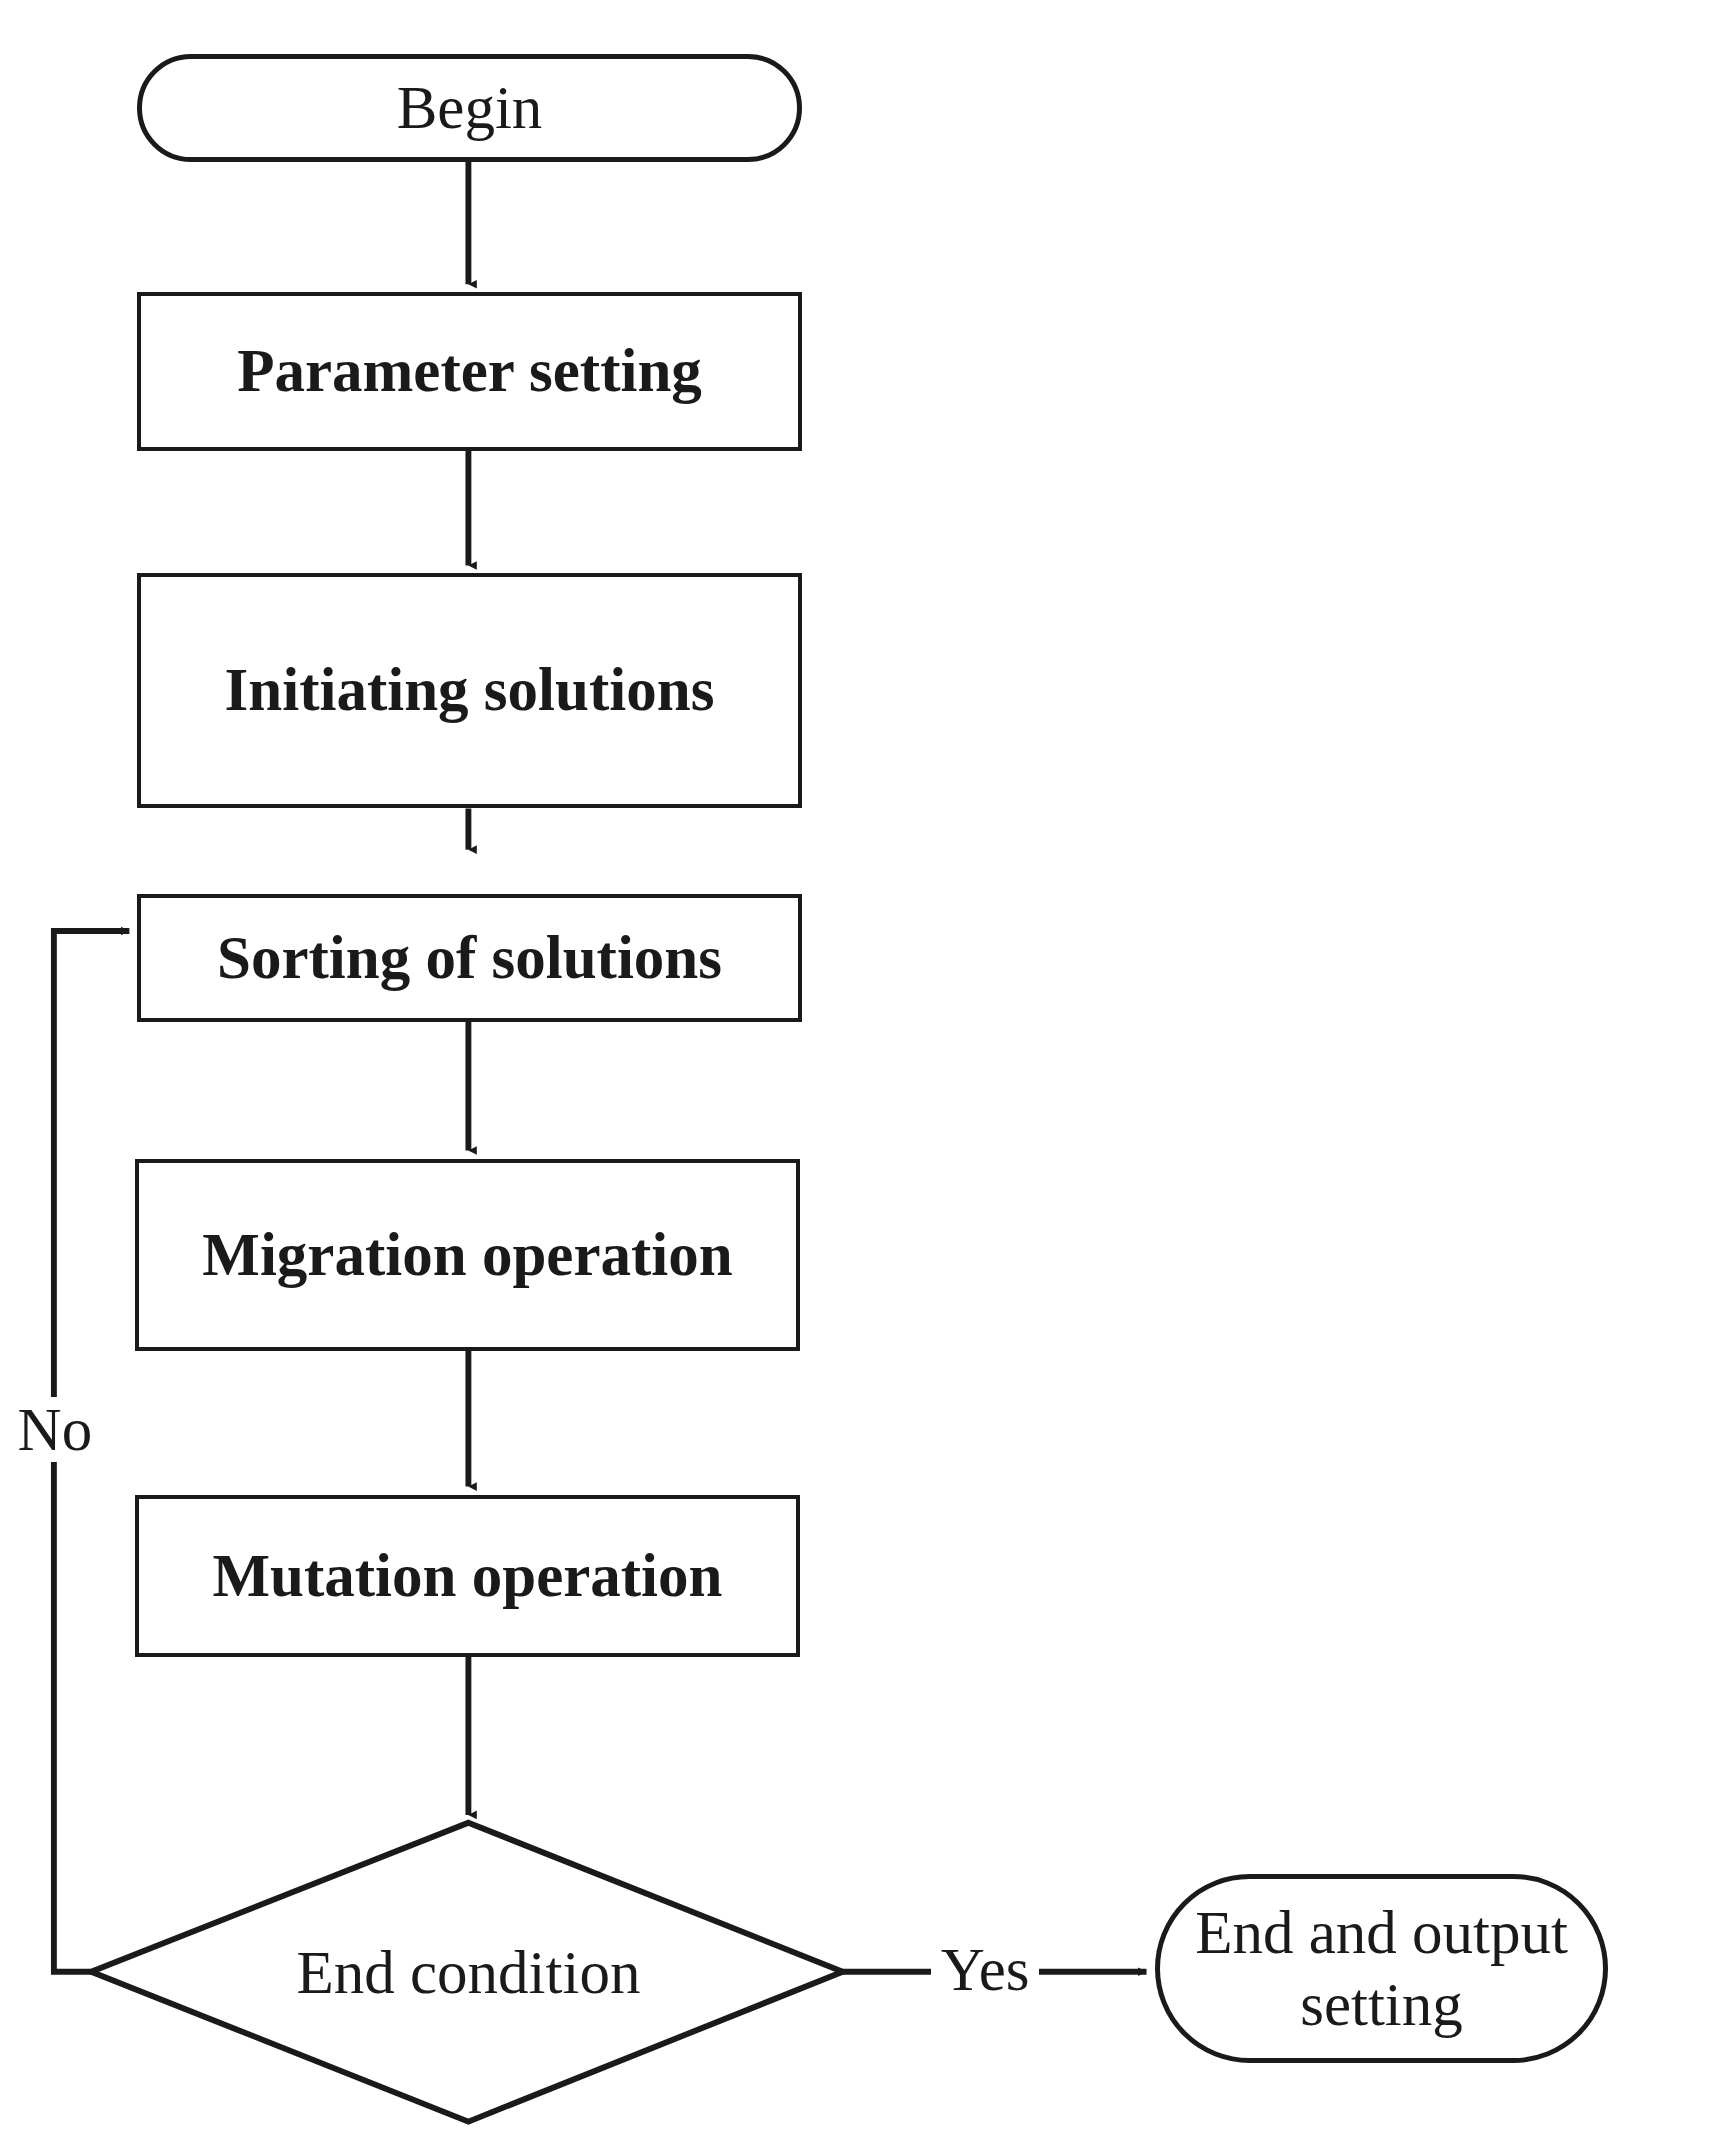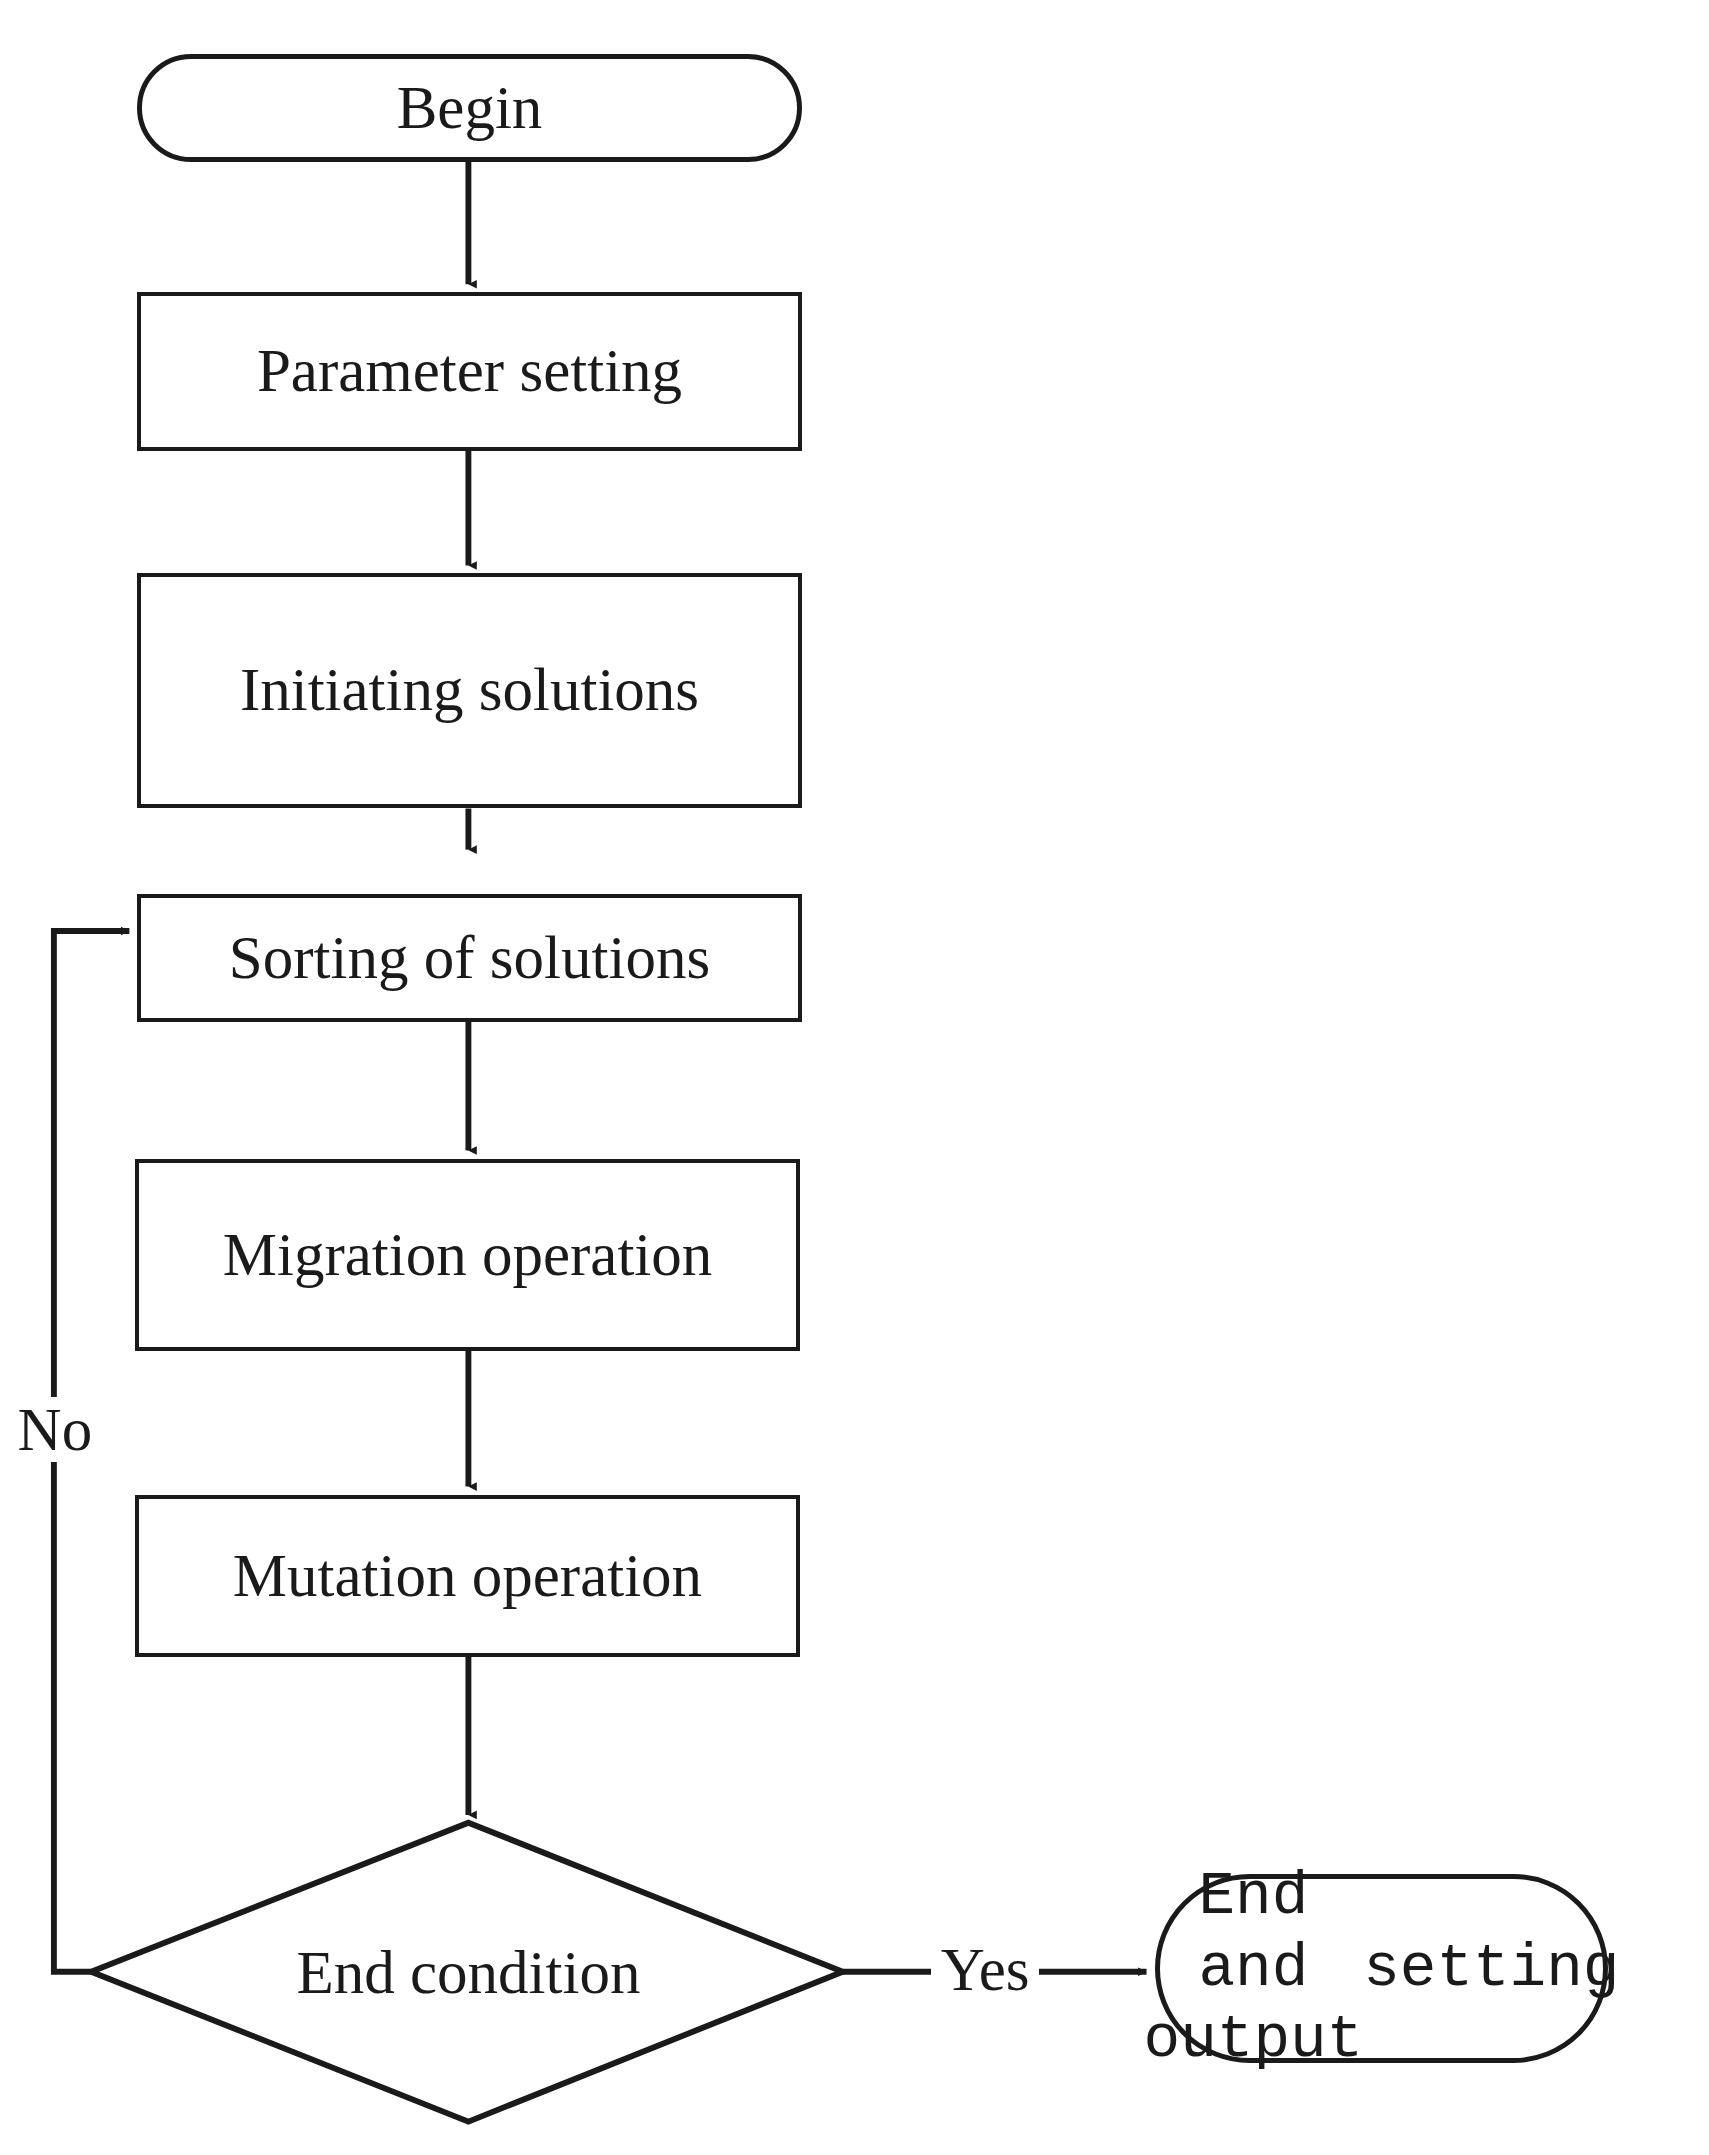--- a/index.html
+++ b/index.html
@@ -35,20 +35,21 @@
     align-items: center;
     justify-content: center;
     text-align: center;
     background: #ffffff;
     color: #1a1a1a;
     line-height: 1.12;
   }
   .proc {
     border: 4.9px solid #1a1a1a;
     font-size: 61px;
+    font-weight: bold;
   }
   .term {
     border: 5.9px solid #1a1a1a;
     border-radius: 979px;
     font-size: 61px;
   }
   .term-multi {
     font-size: 61px;
     line-height: 1.18;
   }
@@ -137,21 +138,21 @@
   <div class="node proc" style="left:135px; top:1159px; width:665px; height:192px;">
     <span>Migration operation</span>
   </div>
 
   <div class="diamond-wrap" style="left:196px; top:1843px; width:545px; height:260px;">
     <div class="diamond-label">
       <div>End condition</div>
     </div>
   </div>
 
-  <div class="node term term-multi" style="left:1155px; top:1874px; width:453px; height:189px; flex-direction:row;font-family:Liberation Mono, monospace;">
+  <div class="node term term-multi" style="left:1155px; top:1874px; width:453px; height:189px; flex-direction:column;">
     <span>End and output</span>
     <span>setting</span>
   </div>
 
   <div class="edge-label" style="left:13.7px; top:1397px; padding:2px 3.9px;">No</div>
 
   <div class="edge-label" style="left:931px; top:1939px; padding:0 9.8px;">Yes</div>
 
 </div>
 

